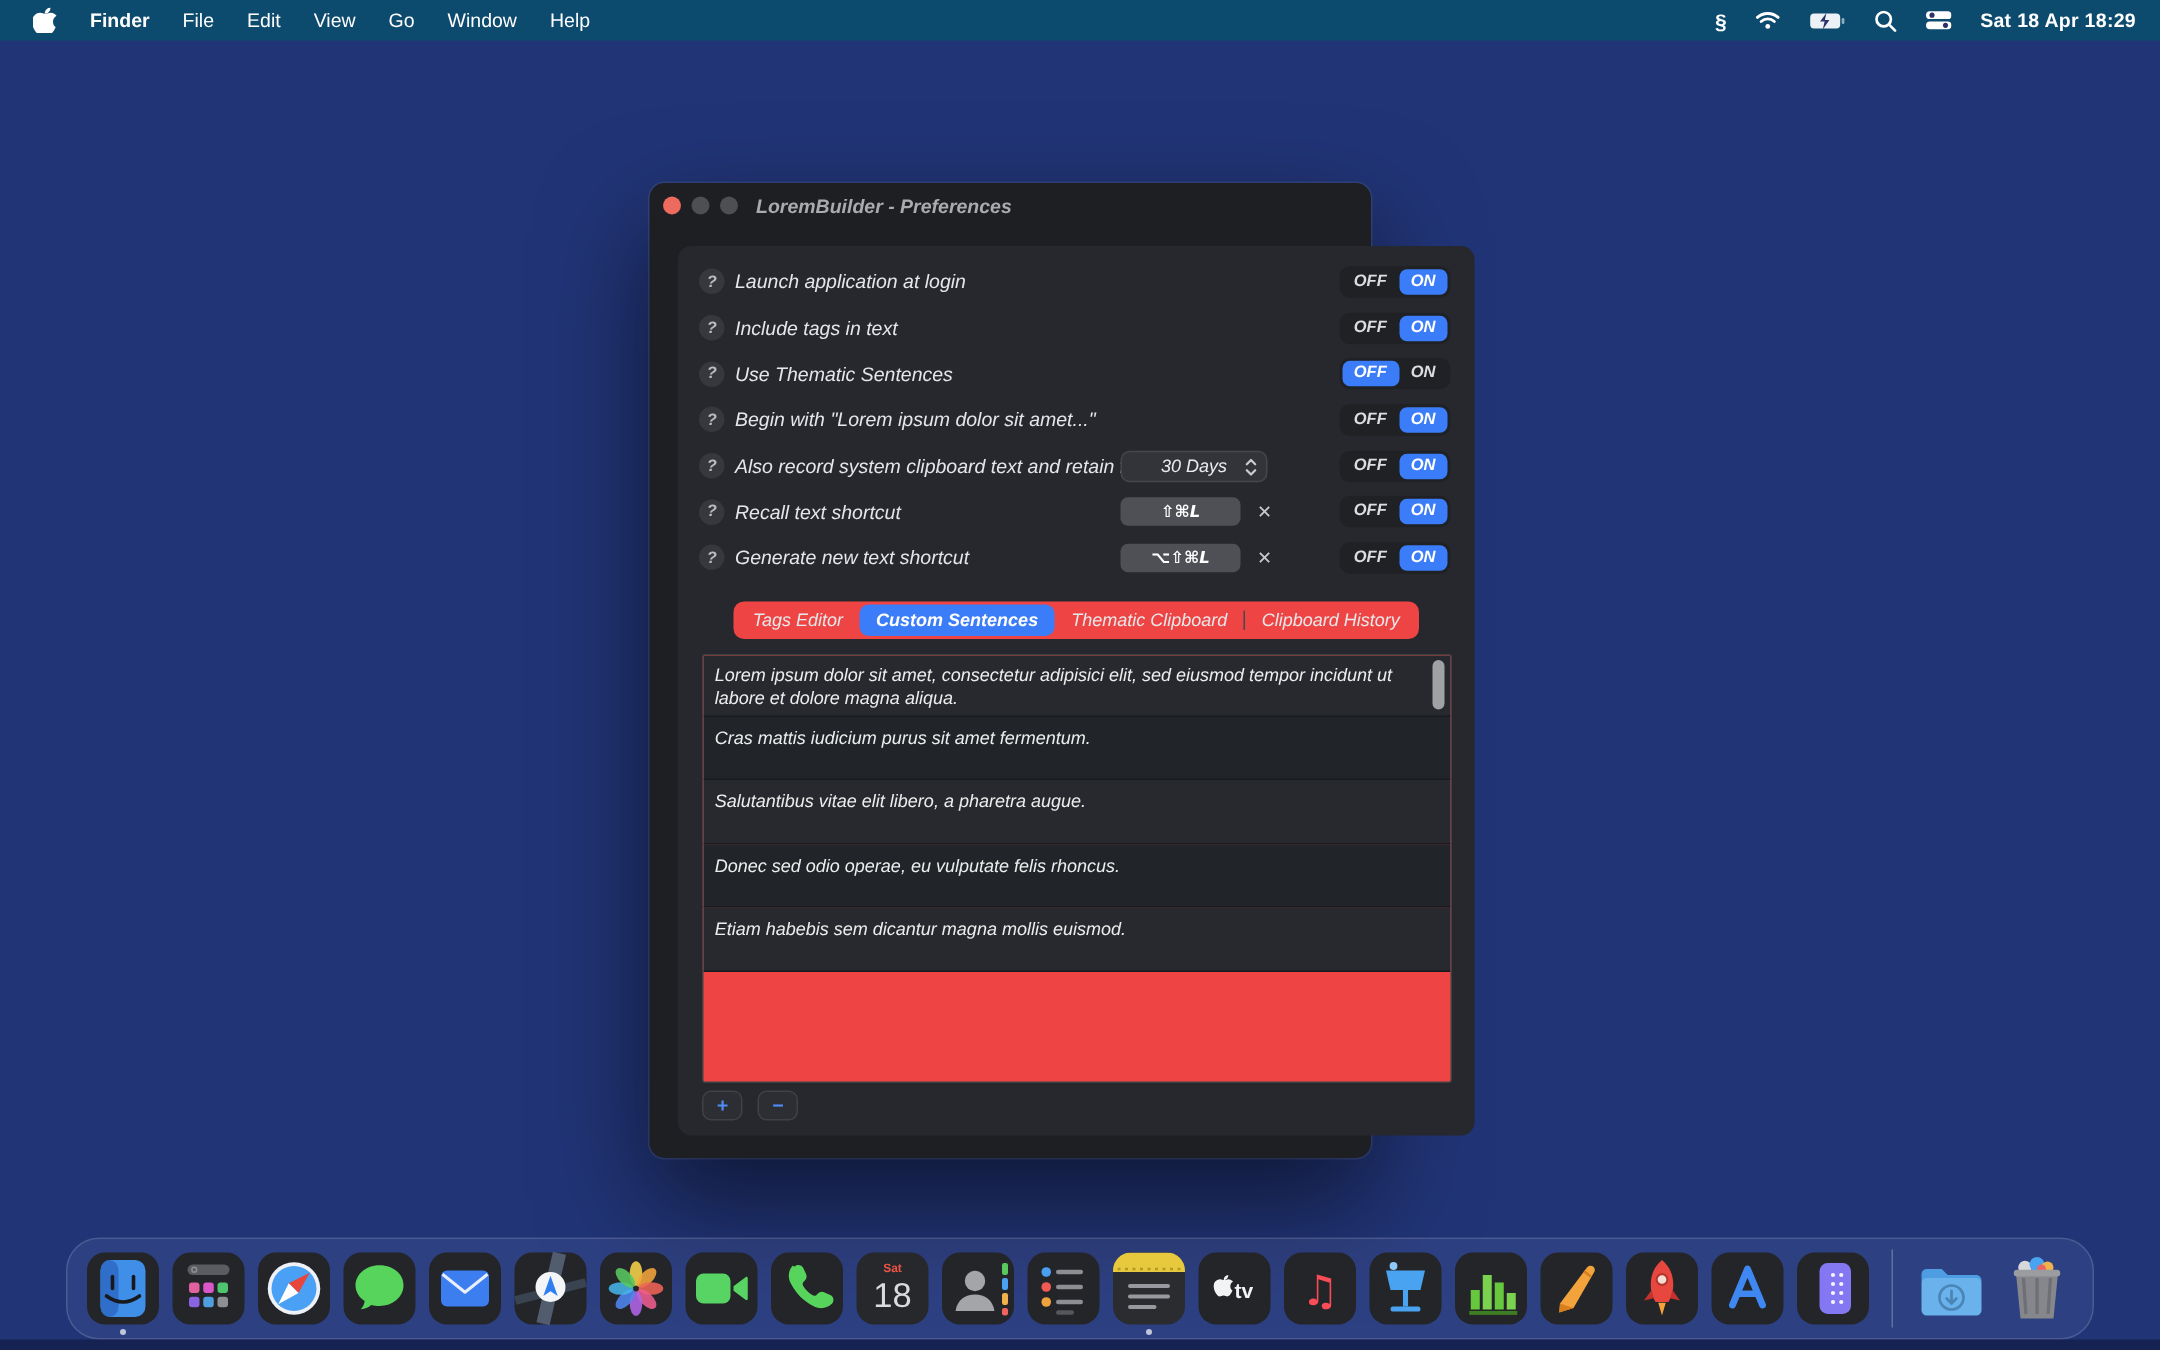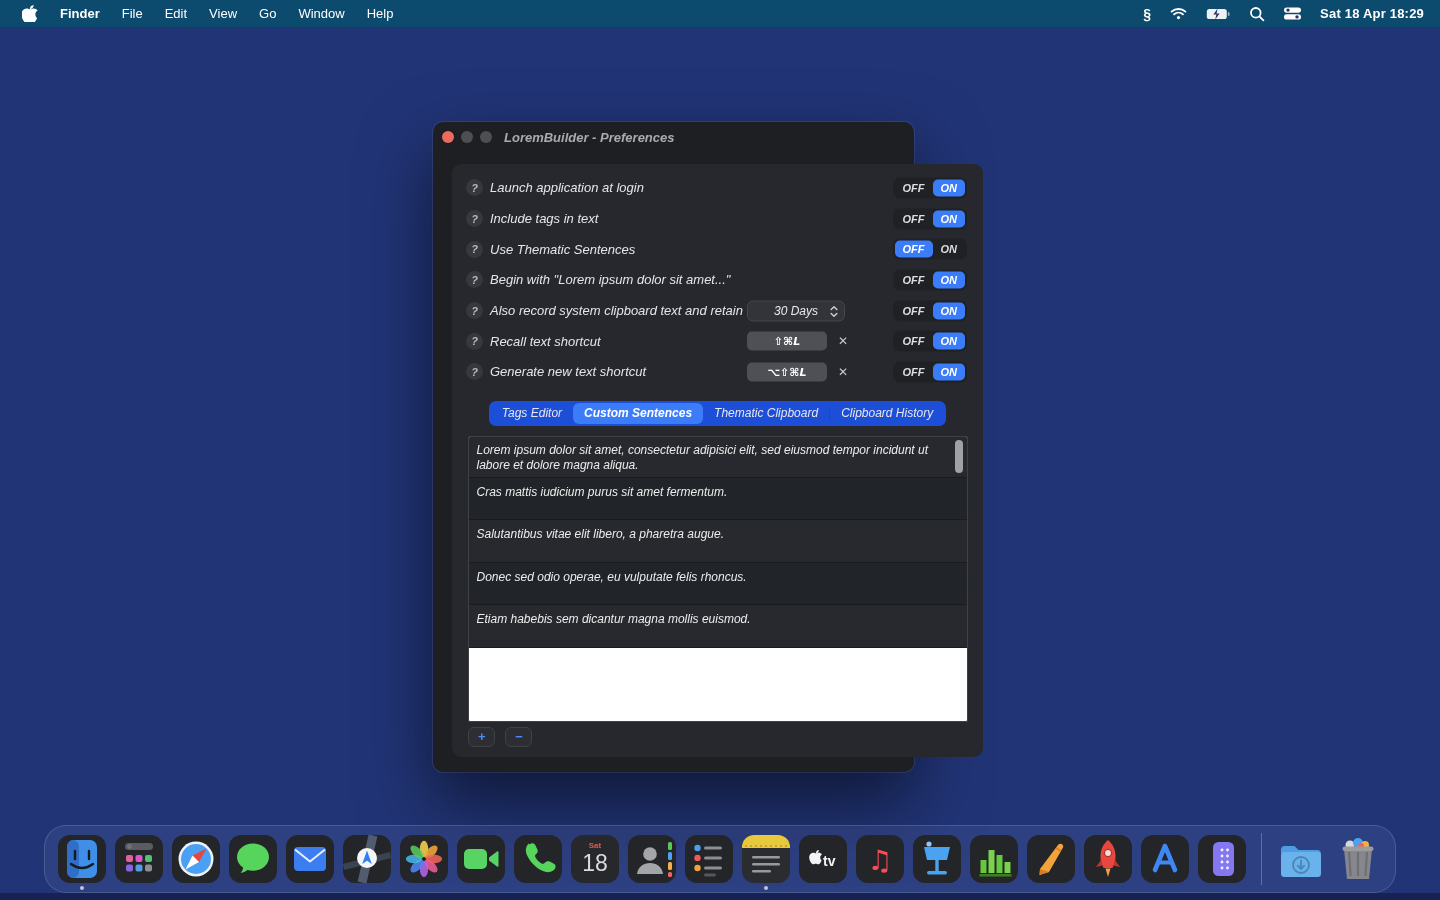--- a/index.html
+++ b/index.html
@@ -48,27 +48,27 @@
   .dd-chev{position:absolute;right:6px;top:3px;}
 
   .shortcut-field{position:absolute;left:295px;top:50%;transform:translateY(-50%);width:80px;height:19px;
     background:#4e5056;border-radius:5px;display:flex;align-items:center;justify-content:center;
     font-size:11px;font-weight:600;color:#fff;font-family:"DejaVu Sans","Liberation Sans",sans-serif;}
   .shortcut-clear{position:absolute;left:383px;top:50%;transform:translateY(-50%);width:16px;text-align:center;
     font-size:12px;color:#c7c9cc;}
 
   
   .tabs{margin:13.5px auto 0;display:flex;align-items:center;justify-content:flex-start;width:max-content;
-    background:#1d4ed8;border-radius:7px;padding:2px;height:21px;box-sizing:content-box;}
+    background:#ef4444;border-radius:7px;padding:2px;height:21px;box-sizing:content-box;}
   .tab{height:21px;line-height:21px;padding:0 11px;font-size:12px;color:#e7e8ea;border-radius:6px;white-space:nowrap;}
   .tab.selected{background:#3b7cf8;color:#fff;font-weight:600;}
   .tab-sep{width:1px;height:13px;background:#45474c;}
 
   
-  .list{position:relative;margin:10px auto 0;width:500px;height:286px;background:#ffffff;
+  .list{position:relative;margin:10px auto 0;width:500px;height:286px;background:#ef4444;
     border:1px solid #3f4145;border-radius:2px;box-sizing:border-box;overflow:hidden;}
   .sent-row{height:42.5px;box-sizing:border-box;padding:7px 22px 0 8px;border-bottom:1px solid #191b1e;
     font-size:12px;color:#eceded;line-height:1.23;}
   .sent-row:nth-child(odd){background:#27292e;}
   .sent-row:nth-child(even){background:#212428;}
   .sent-row:first-child{height:41px;padding-top:6px;}
   .scrollbar{position:absolute;right:4px;top:3px;width:8px;height:33px;border-radius:4px;background:#9fa1a5;}
 
   
   .list-actions{display:flex;gap:10px;margin:5px 0 0 16px;}

